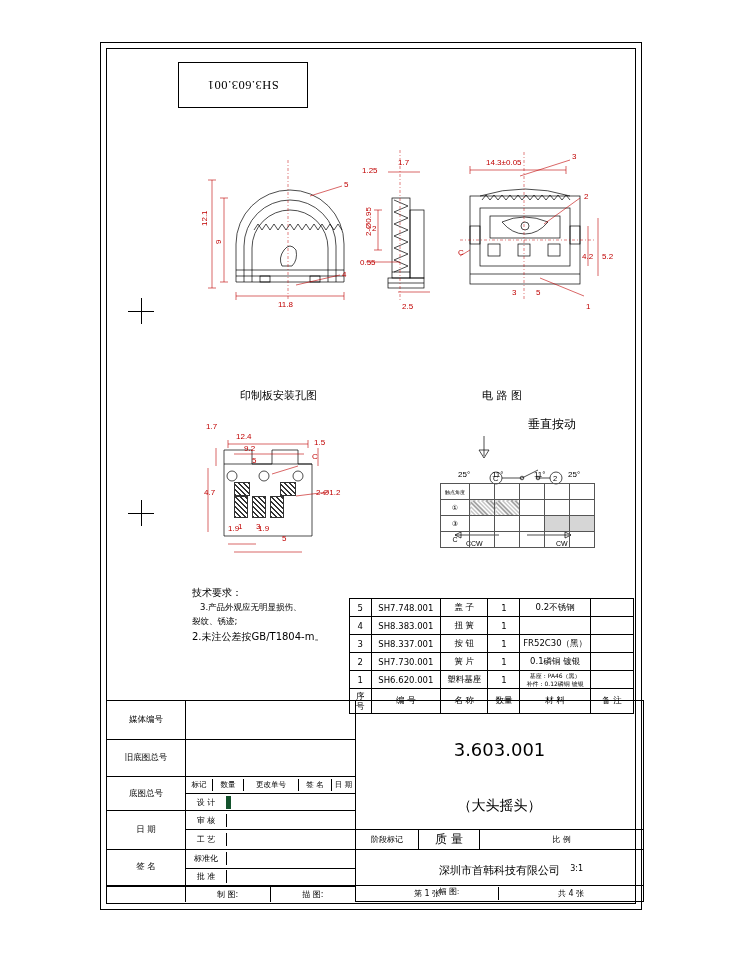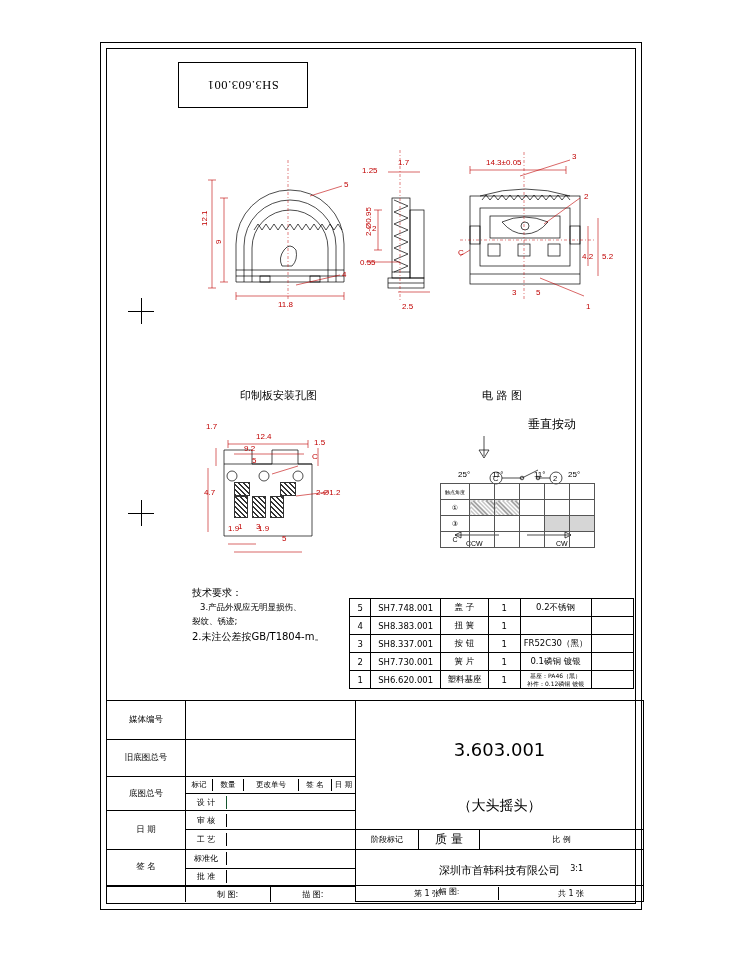--- a/index.html
+++ b/index.html
@@ -216,21 +216,21 @@
   <div class="dim red" style="left:486px;top:158px;">14.3±0.05</div>
   <div class="dim red" style="left:572px;top:152px;">3</div>
   <div class="dim red" style="left:584px;top:192px;">2</div>
   <div class="dim red" style="left:582px;top:252px;">4.2</div>
   <div class="dim red" style="left:602px;top:252px;">5.2</div>
   <div class="dim red" style="left:586px;top:302px;">1</div>
   <div class="dim red" style="left:512px;top:288px;">3</div>
   <div class="dim red" style="left:536px;top:288px;">5</div>
   <div class="dim red" style="left:458px;top:248px;">C</div>
 
-  <div class="dim red" style="left:256px;top:432px;">12.4</div>
+  <div class="dim red" style="left:236px;top:432px;">12.4</div>
   <div class="dim red" style="left:244px;top:444px;">9.2</div>
   <div class="dim red" style="left:206px;top:422px;">1.7</div>
   <div class="dim red" style="left:314px;top:438px;">1.5</div>
   <div class="dim red" style="left:252px;top:456px;">5</div>
   <div class="dim red" style="left:204px;top:488px;">4.7</div>
   <div class="dim red" style="left:228px;top:524px;">1.9</div>
   <div class="dim red" style="left:258px;top:524px;">1.9</div>
   <div class="dim red" style="left:282px;top:534px;">5</div>
   <div class="dim red" style="left:316px;top:488px;">2-Ø1.2</div>
   <div class="dim red" style="left:312px;top:452px;">C</div>
@@ -328,20 +328,28 @@
     </tr>
     <tr>
       <td>1</td>
       <td>SH6.620.001</td>
       <td>塑料基座</td>
       <td>1</td>
       <td class="small" style="white-space:pre-line;">基座：PA46（黑）
 补件：0.12磷铜 镀银</td>
       <td></td>
     </tr>
+    <tr>
+      <td style="height:24px;line-height:10px;">序号</td>
+      <td>编 号</td>
+      <td>名 称</td>
+      <td>数量</td>
+      <td>材 料</td>
+      <td>备 注</td>
+    </tr>
   </tbody>
     </table>
 
   <div class="title-block">
     <table class="tb" style="width:528px;height:202px;table-layout:fixed;">
       <tbody>
           <tr>
         <td style="width:76px;height:36px;">媒体编号</td>
         <td style="width:167px;"></td>
         <td rowspan="2" style="width:285px;border-bottom:none;">
@@ -369,21 +377,21 @@
         </td>
         <td rowspan="3" style="border-top:none;">
           <div style="font-size:14px;padding-top:6px;font-family:'DejaVu Sans',sans-serif;">（大头摇头）</div>
         </td>
       </tr>
       <tr>
         <td style="padding:0;height:16px;">
           <table class="tb" style="width:100%;table-layout:fixed;border-collapse:collapse;">
             <tbody>
                   <tr>
-              <td style="width:38px;border:none;border-right:1px solid #14532d;font-size:8px;">设 计</td>
+              <td style="width:38px;border:none;border-right:5px solid #14532d;font-size:8px;">设 计</td>
               <td style="border:none;"></td>
             </tr>
           </tbody>
               </table>
         </td>
       </tr>
       <tr>
         <td rowspan="2" style="height:16px;">日 期</td>
         <td style="padding:0;">
           <table class="tb" style="width:100%;table-layout:fixed;border-collapse:collapse;">
@@ -458,21 +466,21 @@
               <td style="border:none;border-top:1px solid #000;border-left:1px solid #000;font-size:8px;">描 图:</td>
             </tr>
           </tbody>
               </table>
         </td>
         <td style="padding:0;margin-top:34px;">
           <table class="tb" style="width:100%;table-layout:fixed;border-collapse:collapse;">
             <tbody>
                   <tr>
               <td style="width:140px;border:none;border-right:1px solid #000;font-size:8px;">第 1 张</td>
-              <td style="border:none;font-size:8px;">共 1 张</td>
+              <td style="border:none;font-size:8px;">共 4 张</td>
             </tr>
           </tbody>
               </table>
         </td>
       </tr>
     </tbody>
       </table>
     <div style="position:absolute;left:243px;top:186px;width:200px;font-size:8px;text-align:center;">幅 图:</div>
   </div>
 

